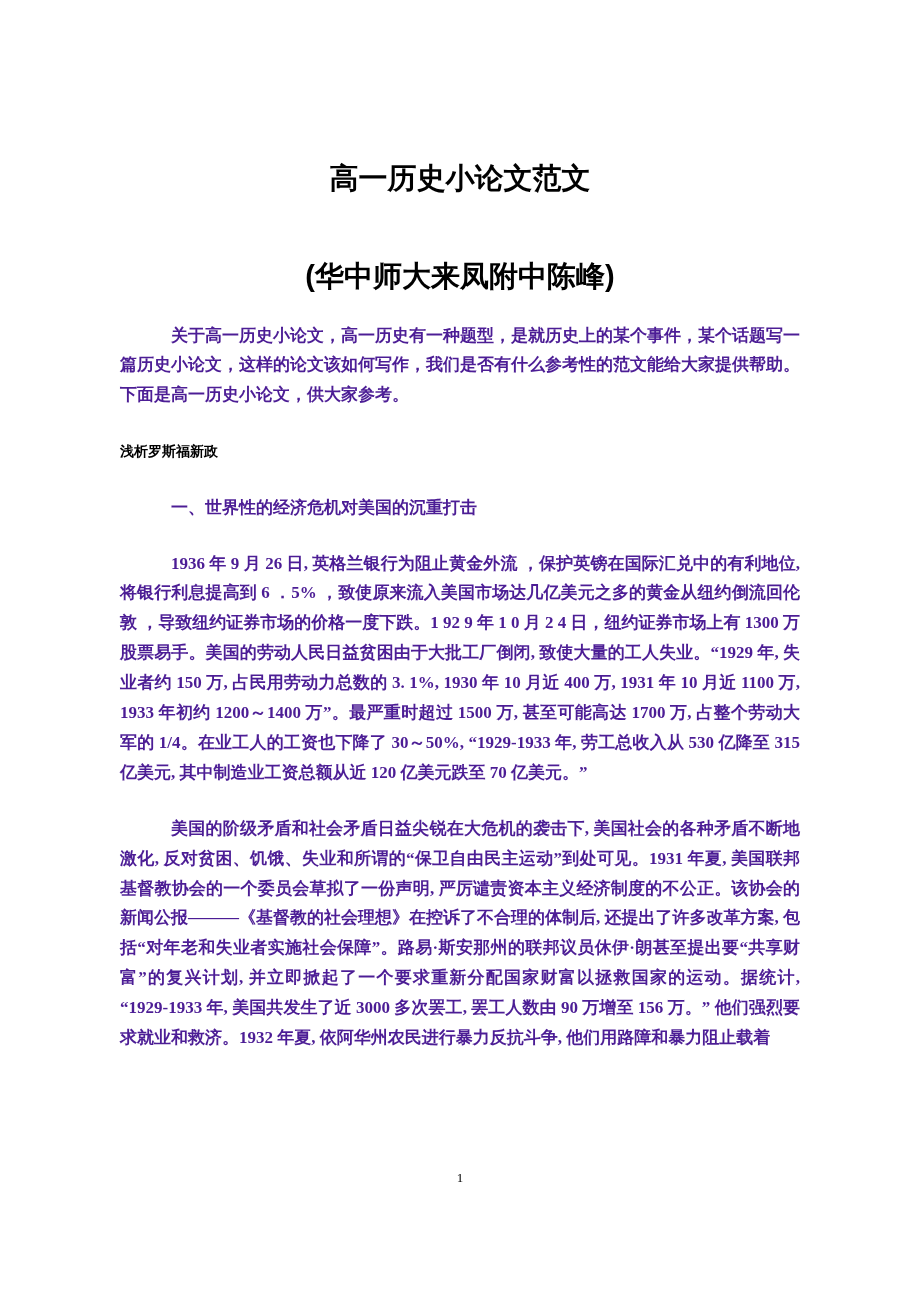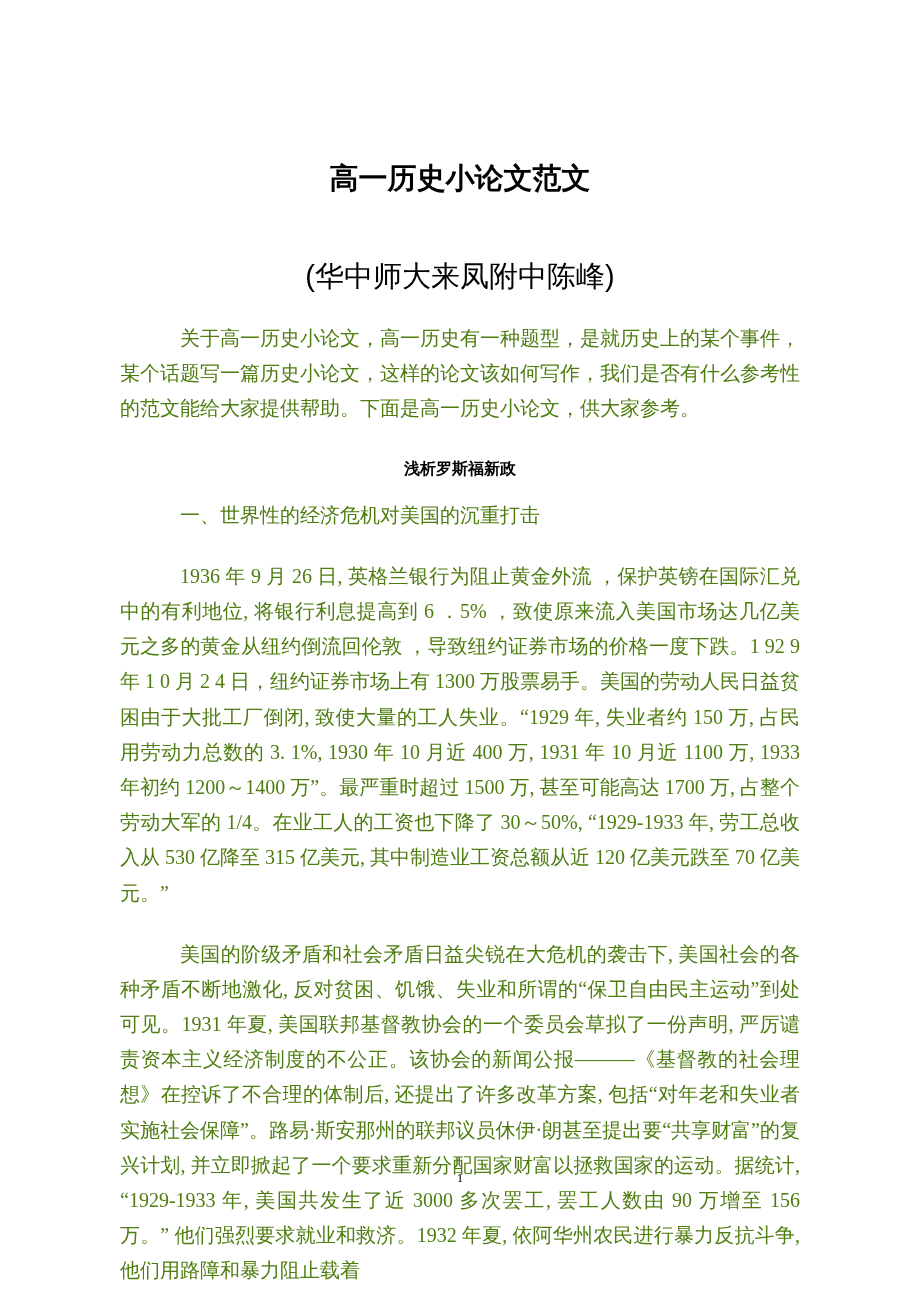--- a/index.html
+++ b/index.html
@@ -27,45 +27,45 @@
     font-family: "Liberation Sans", "DejaVu Sans", sans-serif;
     font-weight: 700;
     font-size: 29px;
     line-height: 1.25;
     color: #000000;
   }
   .doc-subtitle {
     margin: 62px 0 0 0;
     text-align: center;
     font-family: "Liberation Sans", "DejaVu Sans", sans-serif;
-    font-weight: 400;
+    font-weight: 700;
     font-size: 29px;
     line-height: 1.25;
     color: #000000;
   }
   .body-para {
     margin: 26px 0 0 0;
-    font-size: 20px;
+    font-size: 17px;
     line-height: 1.76;
     text-align: justify;
     text-justify: inter-ideograph;
     text-indent: 3em;
-    color: #4d7c0f;
+    color: #4c1d95;
+    font-weight: bold;
   }
   .essay-title {
     margin: 30px 0 0 0;
-    text-align: center;
     font-family: "Liberation Sans", "DejaVu Sans", sans-serif;
     font-weight: 700;
-    font-size: 16px;
+    font-size: 14px;
     line-height: 1.6;
     color: #000000;
   }
   .section-heading {
-    margin-top: 16px;
+    margin-top: 30px;
   }
   .page-number {
     position: absolute;
     bottom: 82px;
     left: 0;
     width: 100%;
     text-align: center;
     font-size: 13px;
     color: #000000;
   }

